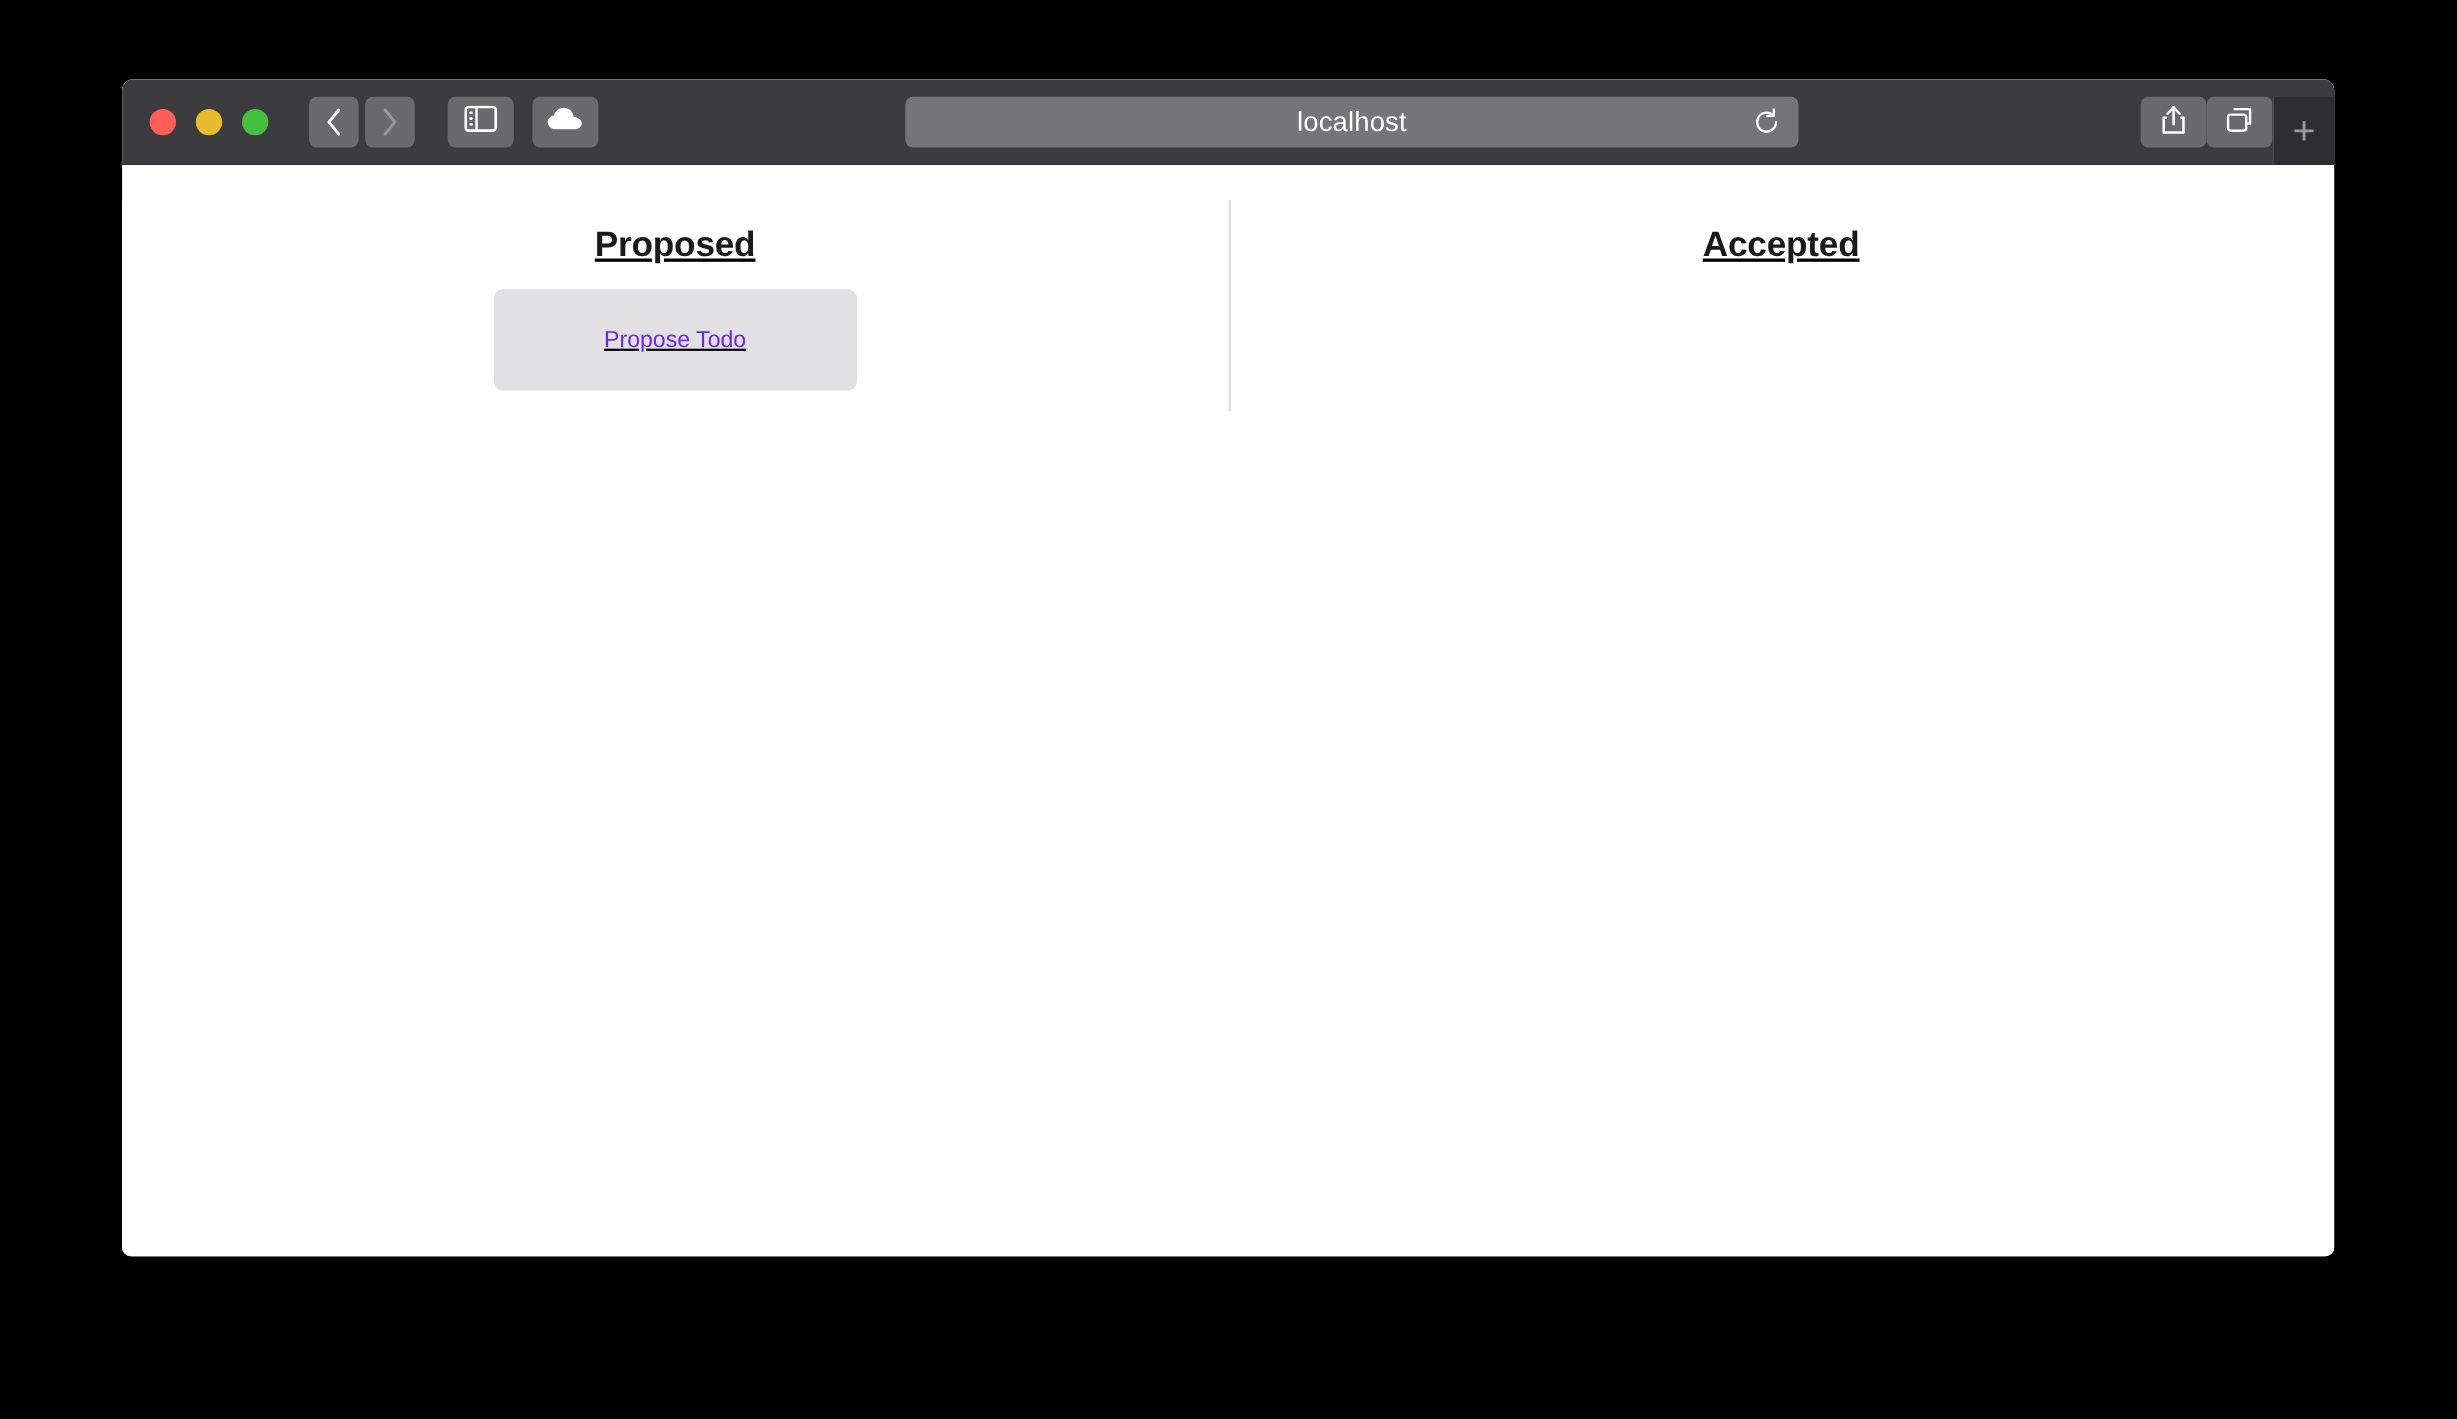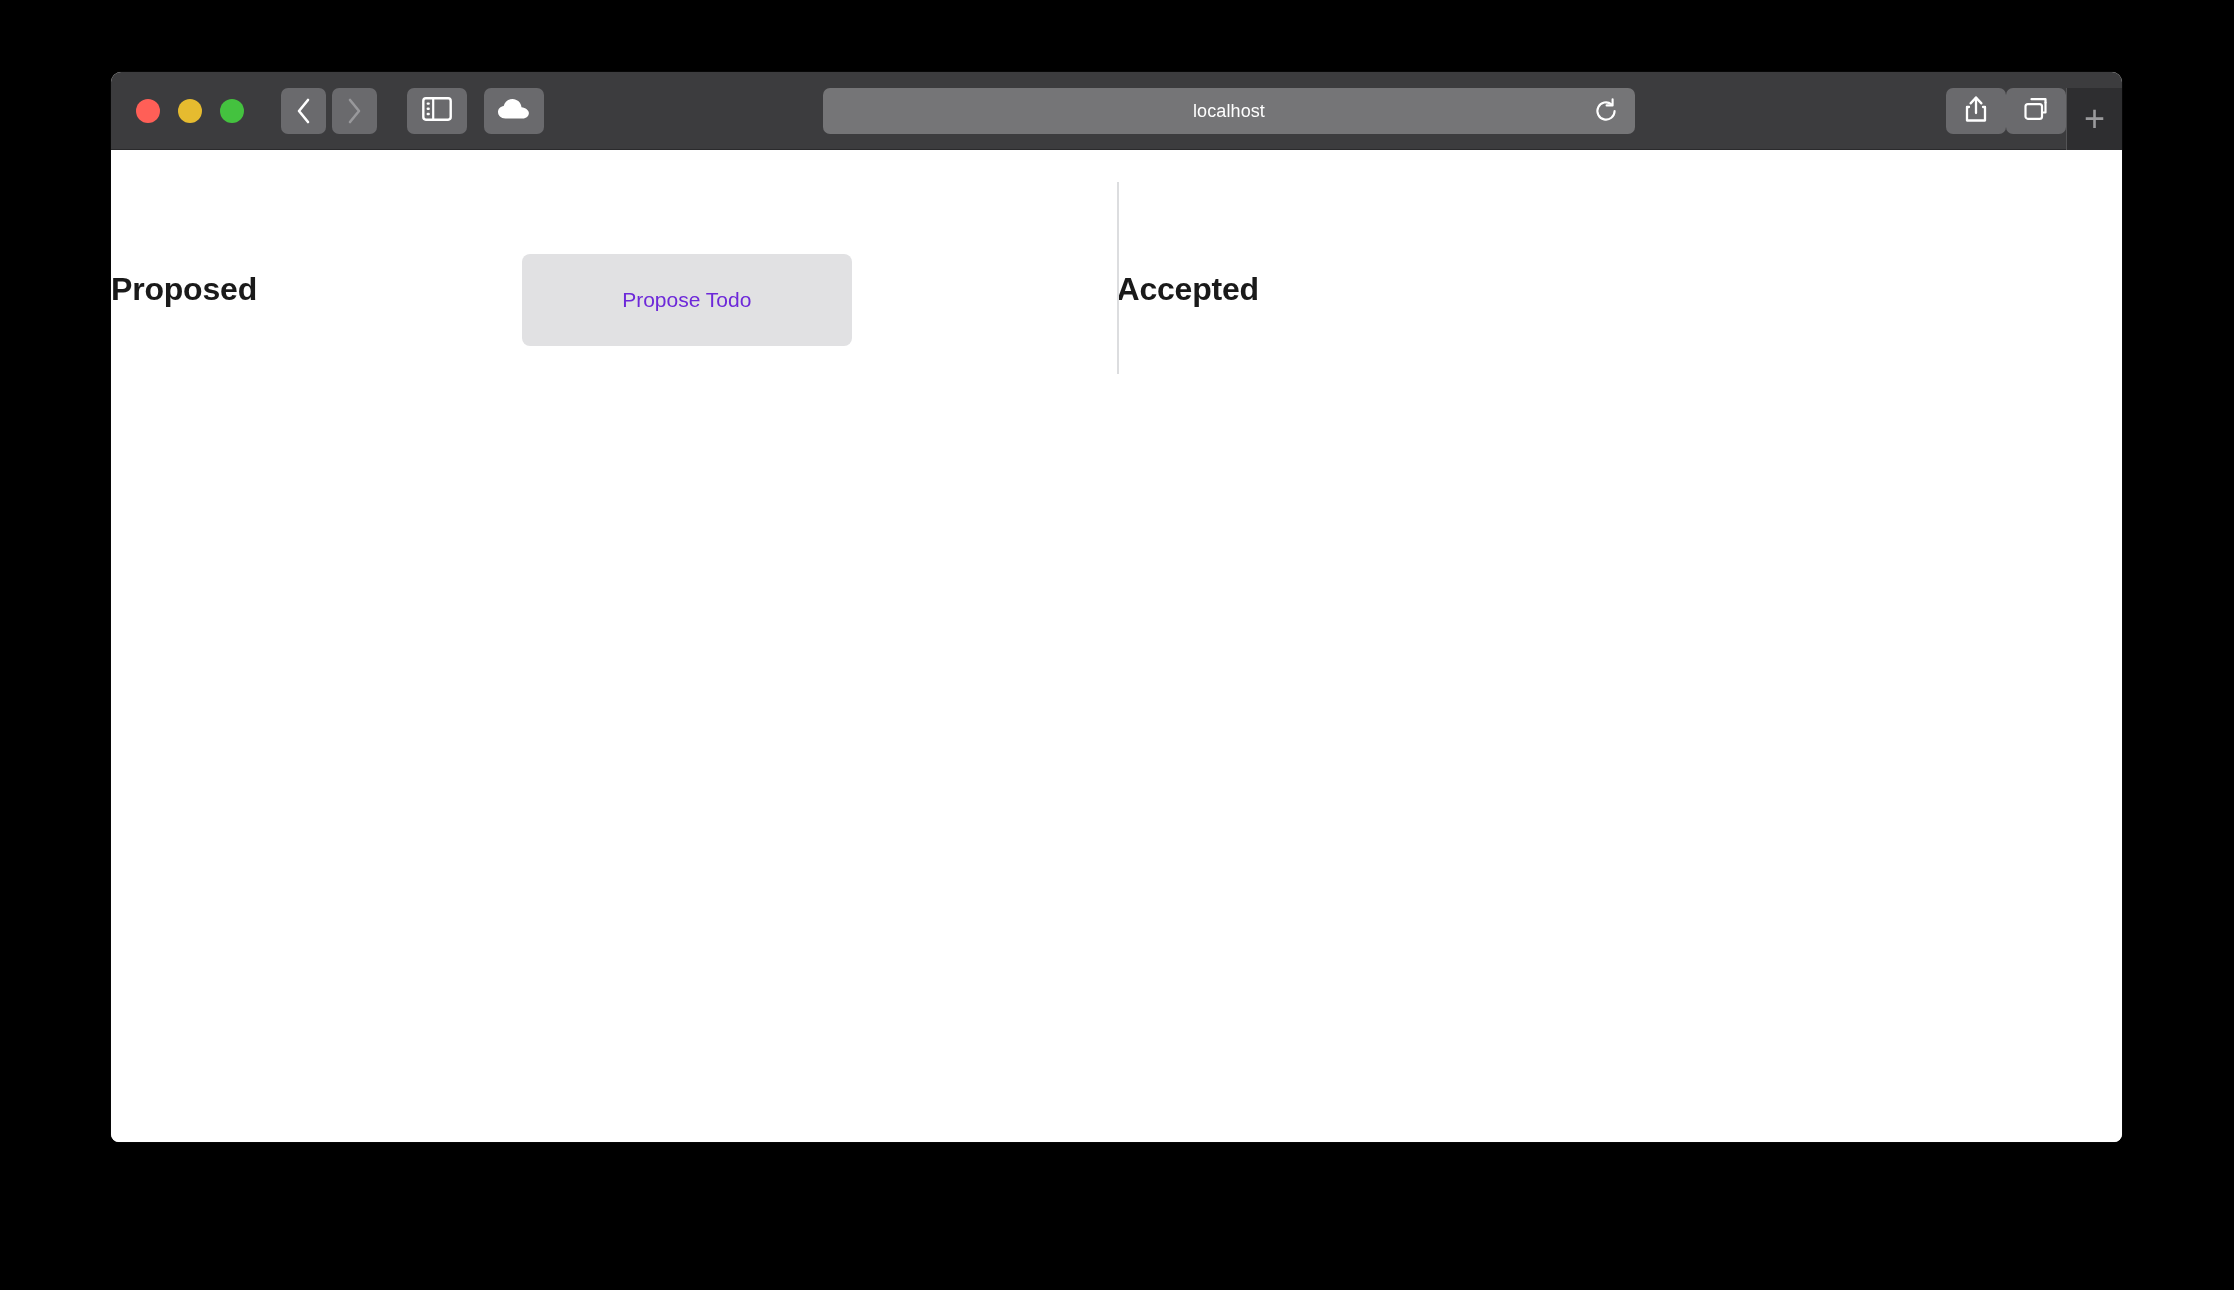--- a/index.html
+++ b/index.html
@@ -88,21 +88,21 @@
     width: 812px;
     height: 46px;
     background: #757577;
     border-radius: 7px;
     display: flex;
     align-items: center;
     justify-content: center;
   }
   .url-text {
     color: #ffffff;
-    font-size: 18px;
+    font-size: 25px;
     letter-spacing: 0.1px;
     font-family: "Liberation Sans", sans-serif;
   }
   .reload-icon {
     position: absolute;
     right: 16px;
     top: 50%;
     transform: translateY(-50%);
     width: 26px; height: 26px;
   }
@@ -160,23 +160,24 @@
   .board {
     display: flex;
     margin-top: 32px;
     height: 192px;
   }
 
   .column {
     flex: 1 1 0;
     position: relative;
     display: flex;
-    flex-direction: row;
+    flex-direction: column;
     align-items: center;
     padding-top: 22px;
+    text-decoration: underline;
   }
   .column + .column::before {
     content: "";
     position: absolute;
     left: 0;
     top: 0;
     bottom: 0;
     width: 2px;
     background: #dcdddf;
   }

